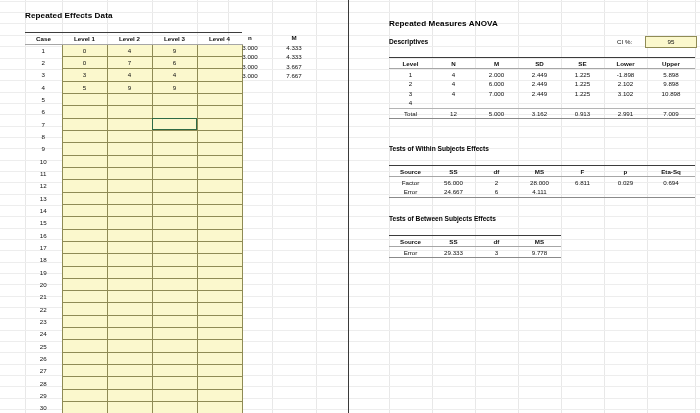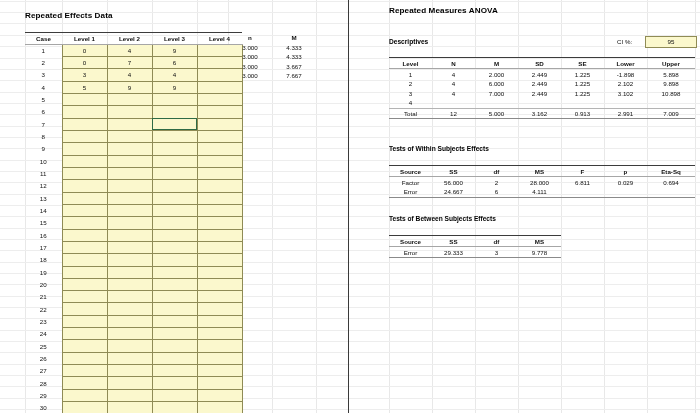--- a/index.html
+++ b/index.html
@@ -445,21 +445,21 @@
           <td>3.667</td>
         </tr>
         <tr>
           <td>3.000</td>
           <td>7.667</td>
         </tr>
       </tbody>
   </table>
 </div>
 
-<div class="abs sheet-title" style="left:389px; top:6px;">Repeated Measures ANOVA</div>
+<div class="abs sheet-title" style="left:389px; top:19px;">Repeated Measures ANOVA</div>
 
 <div class="abs sec-head" style="left:389px; top:38px;">Descriptives</div>
 
 <div class="abs lbl" style="left:617px; top:38px;">CI %:</div>
 
 <div class="abs" id="ci-box" style="left:645px; top:36px; width:50px;">95</div>
 
 <div class="abs" style="left:389px; top:57px;">
   <table class="tbl stat" id="descriptives-table">
     <colgroup>

